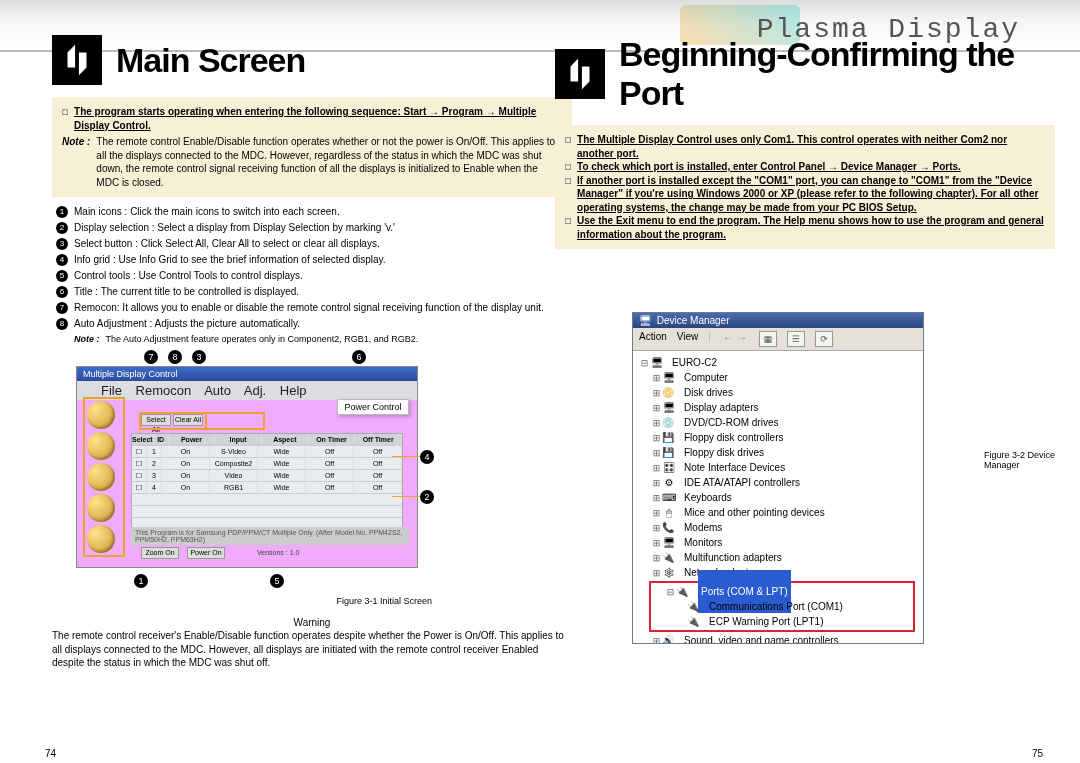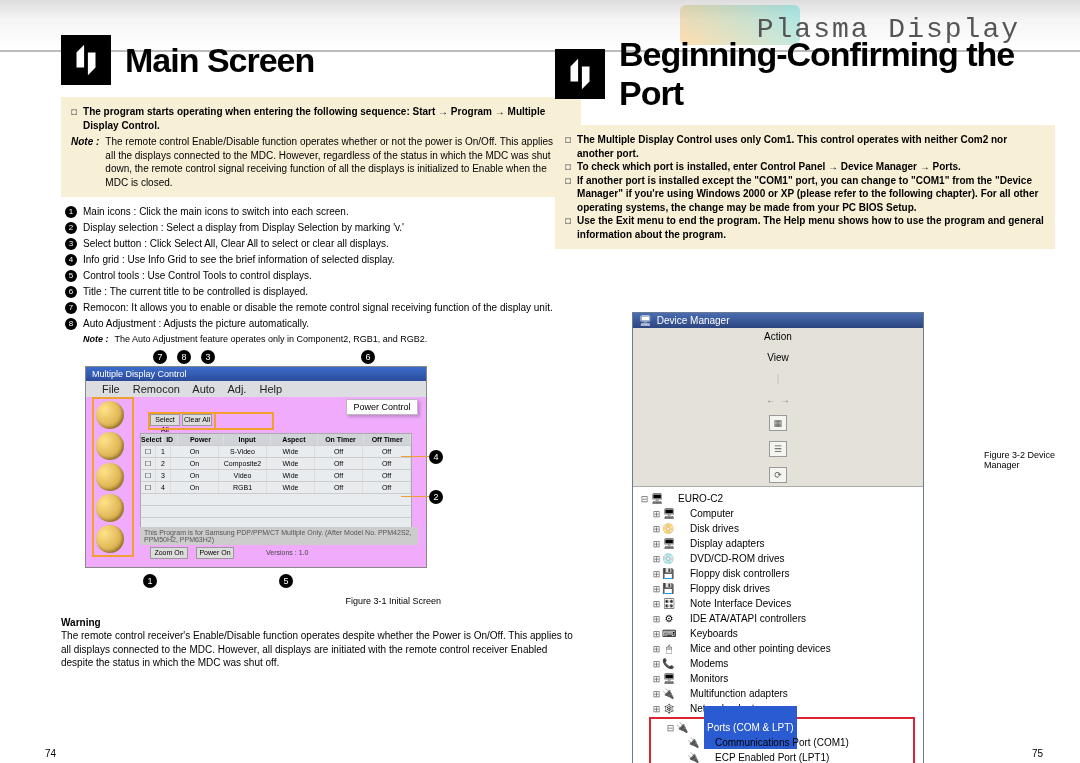--- a/index.html
+++ b/index.html
@@ -36,21 +36,21 @@
     width: 120px; height: 40px;
     background:
       linear-gradient(45deg, rgba(255,150,0,.3), rgba(0,200,200,.3));
     border-radius: 6px;
   }
   .page {
     position: absolute;
     top: 35px;
     width: 520px;
   }
-  .page.left { left: 61px; }
+  .page.left { left: 52px; }
   .page.right { left: 555px; width: 500px; }
   .heading-row { display: flex; align-items: center; margin-bottom: 10px; }
   .arrow-icon {
     width: 50px; height: 50px;
     background: #000;
     color: #fff;
     display: flex; align-items: center; justify-content: center;
     font-size: 28px;
     margin-right: 14px;
     flex: none;
@@ -63,21 +63,21 @@
   }
   .callout {
     background: #f8f0d6;
     padding: 8px 10px;
     font-size: 10px;
     line-height: 1.35;
     margin: 12px 0 8px 0;
   }
   .callout .bullet { display:flex; }
   .callout .bullet .dot { color:#888; margin-right:6px; }
-  .callout .bullet .txt { flex:1; }
+  .callout .bullet .txt { flex:1;text-decoration:underline; }
   .callout .bullet.bold .txt { font-weight:bold; }
   .callout .note { display:flex; margin-top:3px; }
   .callout .note .lbl { font-style: italic; font-weight:bold; margin-right:6px; }
   .callout .note .txt { flex:1; }
   .numlist {
     font-size: 10px;
     line-height: 1.4;
     padding: 0 4px;
   }
   .numlist .row { display:flex; margin: 2px 0; }
@@ -100,21 +100,21 @@
     font-size: 8px;
     position: relative;
     height: 200px;
   }
   .appwin .titlebar {
     background: linear-gradient(#3c6ccc,#2a4b99);
     color:#fff;
     padding: 2px 6px;
     font-size: 9px;
   }
-  .appwin .menubar { background:#dcdde1; padding:2px 16px; font-size:11px; color:#222; }
+  .appwin .menubar { background:#dcdde1; padding:2px 24px; font-size:13px; color:#222; }
   .appwin .menubar span { margin-right:10px; }
   .hl { position:absolute; border:2px solid #f0a030; }
   .hl.h1 { top:30px; left:6px; width:38px; height:156px; }
   .hl.h3 { top:45px; left:62px; width:64px; height:14px; }
   .hl.h6 { top:32px; left:260px; width:70px; height:14px; background:#fff; border:1px solid #bbb; box-shadow: 2px 2px 3px rgba(0,0,0,.2); color:#000; text-align:center; line-height:14px; font-size:9px;}
   .hl.h7 { top:45px; left:128px; width:56px; height:14px; }
   .sidebar-btns { position:absolute; top:34px; left:10px; width:30px; }
   .sidebar-btns div { width:28px; height:28px; margin-bottom:3px; border-radius:50%; background: radial-gradient(circle at 30% 30%, #ffe28a, #c9962e); box-shadow: inset -2px -2px 3px rgba(0,0,0,.3); }
   .tbl { position:absolute; top:66px; left:54px; width:270px; border:1px solid #aaa; background:#e9ecef; }
   .tbl .trow { display:flex; border-bottom:1px solid #ccc; height:11px; }
@@ -129,21 +129,21 @@
     position:absolute;
     width:14px; height:14px; border-radius:50%;
     background:#000; color:#fff;
     font-size:9px; display:flex; align-items:center; justify-content:center;
   }
   .fig-area { position:relative; width:380px; height:240px; }
   .fig-img { position:absolute; top:16px; left:24px; }
   .fig-caption { font-size:9px; text-align:right; margin-top:6px; }
 
   .warning-block { font-size:10px; line-height:1.35; margin-top:10px; }
-  .warning-block .lbl { font-weight:bold; }
+  .warning-block .lbl { font-weight:normal;text-align:center; }
 
   .pagenum { position:absolute; bottom:4px; font-size:10px; }
   .pagenum.left { left:45px; }
   .pagenum.right { right:37px;text-align:right; }
 
   
   .dm {
     position:absolute;
     top:312px;
     left:632px;
@@ -158,34 +158,34 @@
     padding:2px 6px;
     font-size:10px;
     display:flex; align-items:center;
   }
   .dm .title .icon { margin-right:5px; }
   .dm .tb {
     background:#e4e2d8;
     border-bottom:1px solid #aaa;
     padding:3px 6px;
     font-size:10px;
-    display:flex; align-items:center; gap:10px;flex-direction:column;
+    display:flex; gap:10px;
   }
   .dm .tb .arrows span { margin: 0 2px; color:#777; }
   .dm .tb .boxbtn { border:1px solid #999; background:#f5f5f0; width:16px; height:14px; display:inline-flex; align-items:center; justify-content:center; font-size:9px; color:#555;}
   .dm .tree {
     background:#fff;
     padding: 4px 2px 8px 6px;
     height: 280px;
     overflow:hidden;
   }
   .dm .node { display:flex; align-items:center; height:15px; }
   .dm .node .pm { width:11px; text-align:center; color:#666; font-size:9px; }
   .dm .node .ico { width:14px; font-size:10px; text-align:center; }
-  .dm .node .lbl { margin-left:14px; }
+  .dm .node .lbl { margin-left:8px; }
   .dm .node.root { font-weight:normal; }
   .dm .node.l1 { margin-left:12px; }
   .dm .node.l2 { margin-left:34px; }
   .dm .ports-box {
     border:2px solid #d23; margin:1px 6px 1px 10px; padding:1px 2px;
   }
   .dm .sel { background:#2a5bd0; color:#fff; padding:16px 3px; }
   .dm-caption { position:absolute; top:450px; left:940px; font-size:9px;margin-left:44px; }
 
   .line { position:absolute; background:#f0a030; height:1px; }
@@ -489,21 +489,21 @@
           <span class="pm">⊟</span>
           <span class="ico">🔌</span>
           <span class="lbl sel">Ports (COM &amp; LPT)</span>
         </div>
       <div class="node l2">
           <span class="ico">🔌</span>
           <span class="lbl">Communications Port (COM1)</span>
         </div>
       <div class="node l2">
           <span class="ico">🔌</span>
-          <span class="lbl">ECP Enabled Port (LPT1)</span>
+          <span class="lbl">ECP Warning Port (LPT1)</span>
         </div>
     </div>
     <div id="dm-tail">
         <div class="node l1">
           <span class="pm">⊞</span>
           <span class="ico">🔊</span>
           <span class="lbl">Sound, video and game controllers</span>
         </div>
       </div>
   </div>

